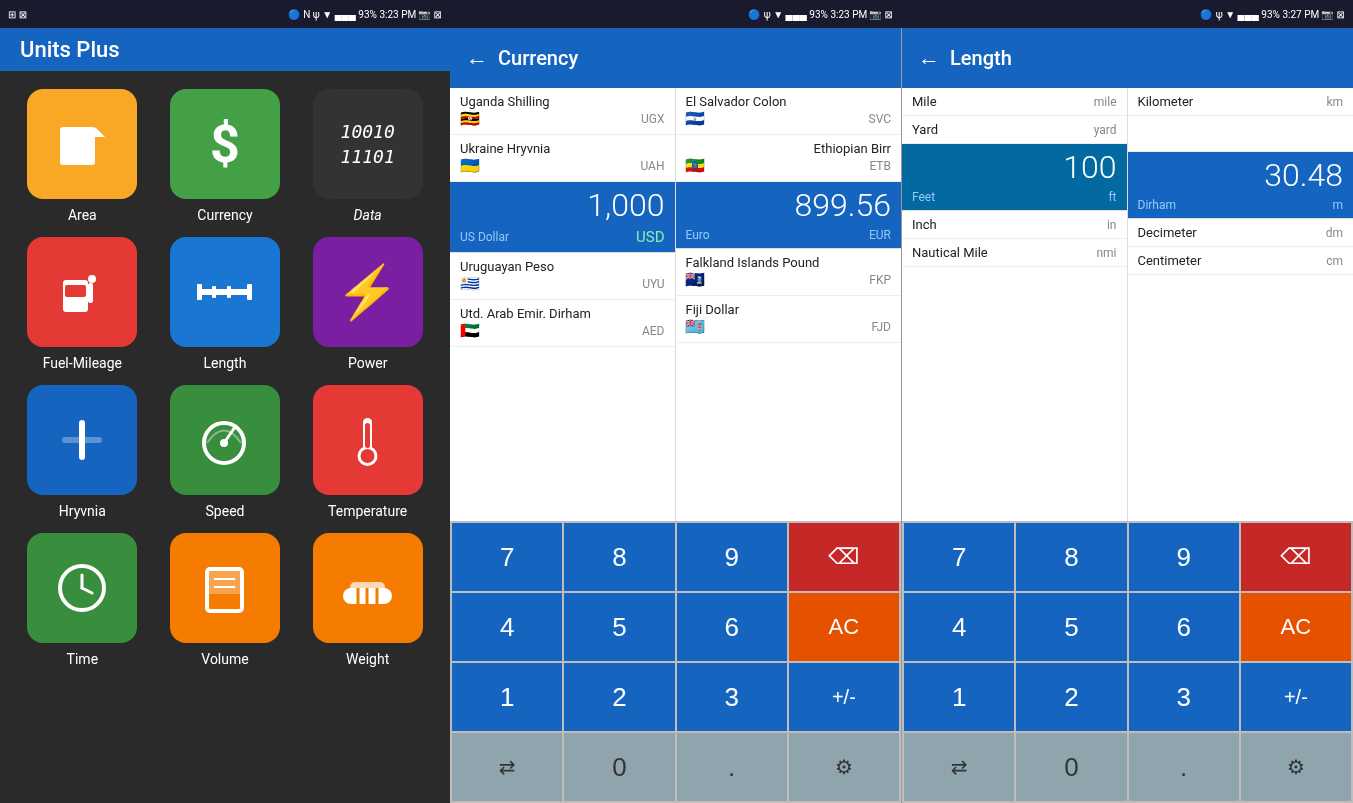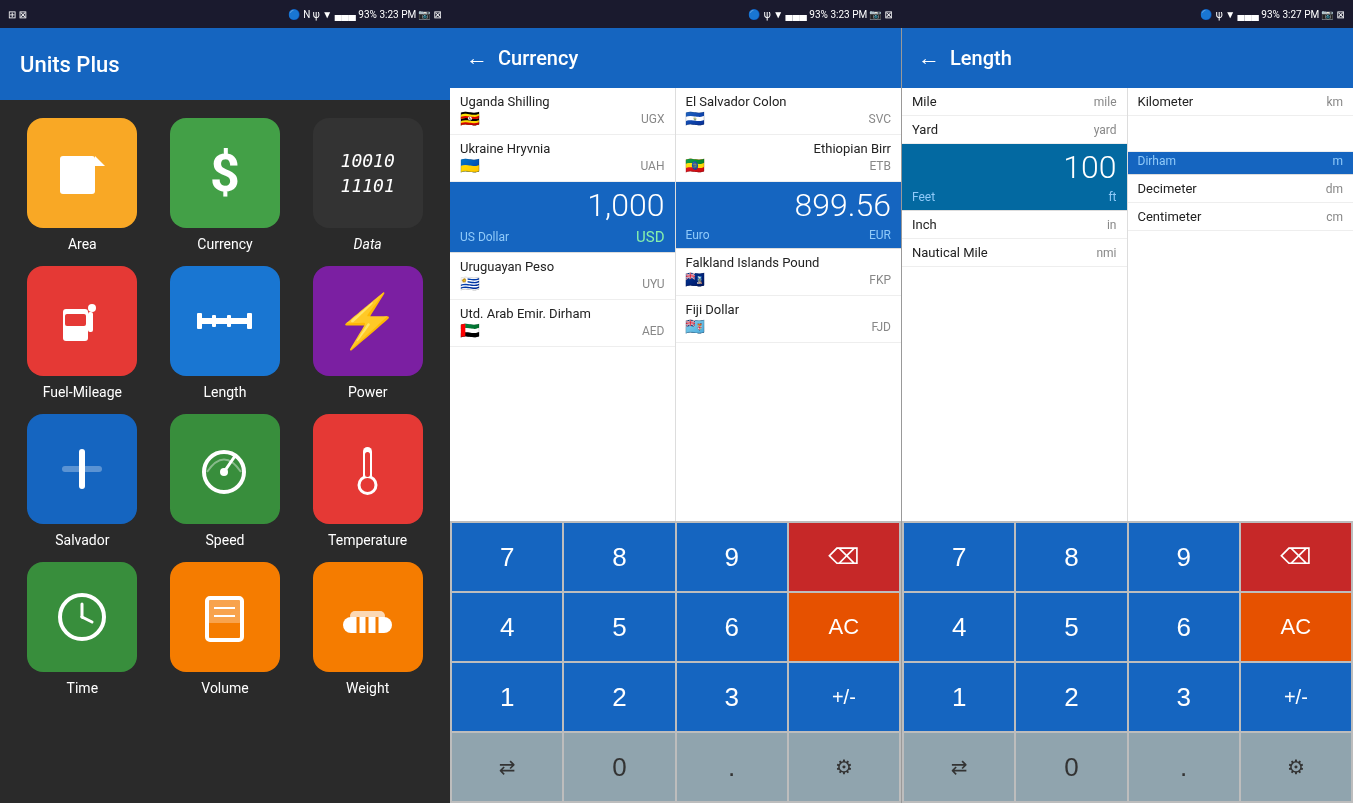--- a/index.html
+++ b/index.html
@@ -27,21 +27,21 @@
       <span style="color:white;font-size:10px;">🔵 ψ ▼ ▄▄▄ 93% 3:23 PM 📷 ⊠</span>
     </div>
     <div style="flex:1;background:#1a1a2e;display:flex;align-items:center;justify-content:flex-end;padding:0 8px;">
       <span style="color:white;font-size:10px;">🔵 ψ ▼ ▄▄▄ 93% 3:27 PM 📷 ⊠</span>
     </div>
   </div>
 
   <div style="display:flex;flex:1;overflow:hidden;">
 
     <div style="width:450px;background:#2a2a2a;display:flex;flex-direction:column;overflow:hidden;">
-      <div style="background:#1565c0;padding:12px 20px;color:white;font-size:22px;font-weight:500;height:72px;display:flex;align-items:center;">
+      <div style="background:#1565c0;padding:12px 20px;color:white;font-size:22px;font-weight:500;height:43px;display:flex;align-items:center;">
         <span>Units Plus</span>
       </div>
       <div style="display:grid;grid-template-columns:repeat(3,1fr);gap:14px;padding:18px;flex:1;align-content:start;">
 
         <div style="display:flex;flex-direction:column;align-items:center;gap:8px;cursor:pointer;">
           <div style="width:110px;height:110px;border-radius:16px;background:#f9a825;display:flex;align-items:center;justify-content:center;font-size:50px;">
             <svg width="55" height="55" viewBox="0 0 55 55">
                 <rect x="5" y="10" width="35" height="38" fill="white" rx="3"></rect>
                 <polygon points="40,10 50,20 40,20" fill="white"></polygon>
               </svg>
@@ -95,21 +95,21 @@
           <span style="color:white;font-size:14px;">Power</span>
         </div>
 
         <div style="display:flex;flex-direction:column;align-items:center;gap:8px;cursor:pointer;">
           <div style="width:110px;height:110px;border-radius:16px;background:#1565c0;display:flex;align-items:center;justify-content:center;">
             <svg width="50" height="50" viewBox="0 0 50 50">
                 <rect x="22" y="5" width="6" height="40" rx="3" fill="white"></rect>
                 <rect x="5" y="22" width="40" height="6" rx="3" fill="white" opacity="0.3"></rect>
               </svg>
           </div>
-          <span style="color:white;font-size:14px;">Salvador</span>
+          <span style="color:white;font-size:14px;">Hryvnia</span>
         </div>
 
         <div style="display:flex;flex-direction:column;align-items:center;gap:8px;cursor:pointer;">
           <div style="width:110px;height:110px;border-radius:16px;background:#388e3c;display:flex;align-items:center;justify-content:center;">
             <svg width="55" height="55" viewBox="0 0 55 55">
                 <circle cx="27" cy="30" r="20" fill="none" stroke="white" stroke-width="4"></circle>
                 <path d="M27 30 L38 14" stroke="white" stroke-width="3" stroke-linecap="round"></path>
                 <circle cx="27" cy="30" r="4" fill="white"></circle>
                 <path d="M10 30 Q27 5 44 30" fill="none" stroke="white" stroke-width="2" opacity="0.4"></path>
               </svg>
@@ -336,20 +336,23 @@
         <div style="overflow:hidden;display:flex;flex-direction:column;">
 
           <div style="padding:6px 10px;border-bottom:1px solid #eee;cursor:pointer;display:flex;justify-content:space-between;align-items:center;">
             <span style="font-size:13px;color:#222;">Kilometer</span>
             <span style="font-size:12px;color:#888;">km</span>
           </div>
 
           <div style="padding:6px 10px;border-bottom:1px solid #eee;min-height:36px;"></div>
 
           <div style="background:#1565c0;cursor:pointer;">
+            <div style="padding:4px 10px 2px 10px;display:flex;align-items:flex-end;justify-content:flex-end;">
+              <span style="font-size:32px;color:white;font-weight:300;">30.48</span>
+            </div>
             <div style="padding:2px 10px 6px 10px;display:flex;align-items:center;justify-content:space-between;">
               <span style="font-size:12px;color:#90caf9;">Dirham</span>
               <span style="font-size:12px;color:#90caf9;">m</span>
             </div>
           </div>
 
           <div style="padding:6px 10px;border-bottom:1px solid #eee;border-top:1px solid #ddd;cursor:pointer;display:flex;justify-content:space-between;align-items:center;">
             <span style="font-size:13px;color:#222;">Decimeter</span>
             <span style="font-size:12px;color:#888;">dm</span>
           </div>

